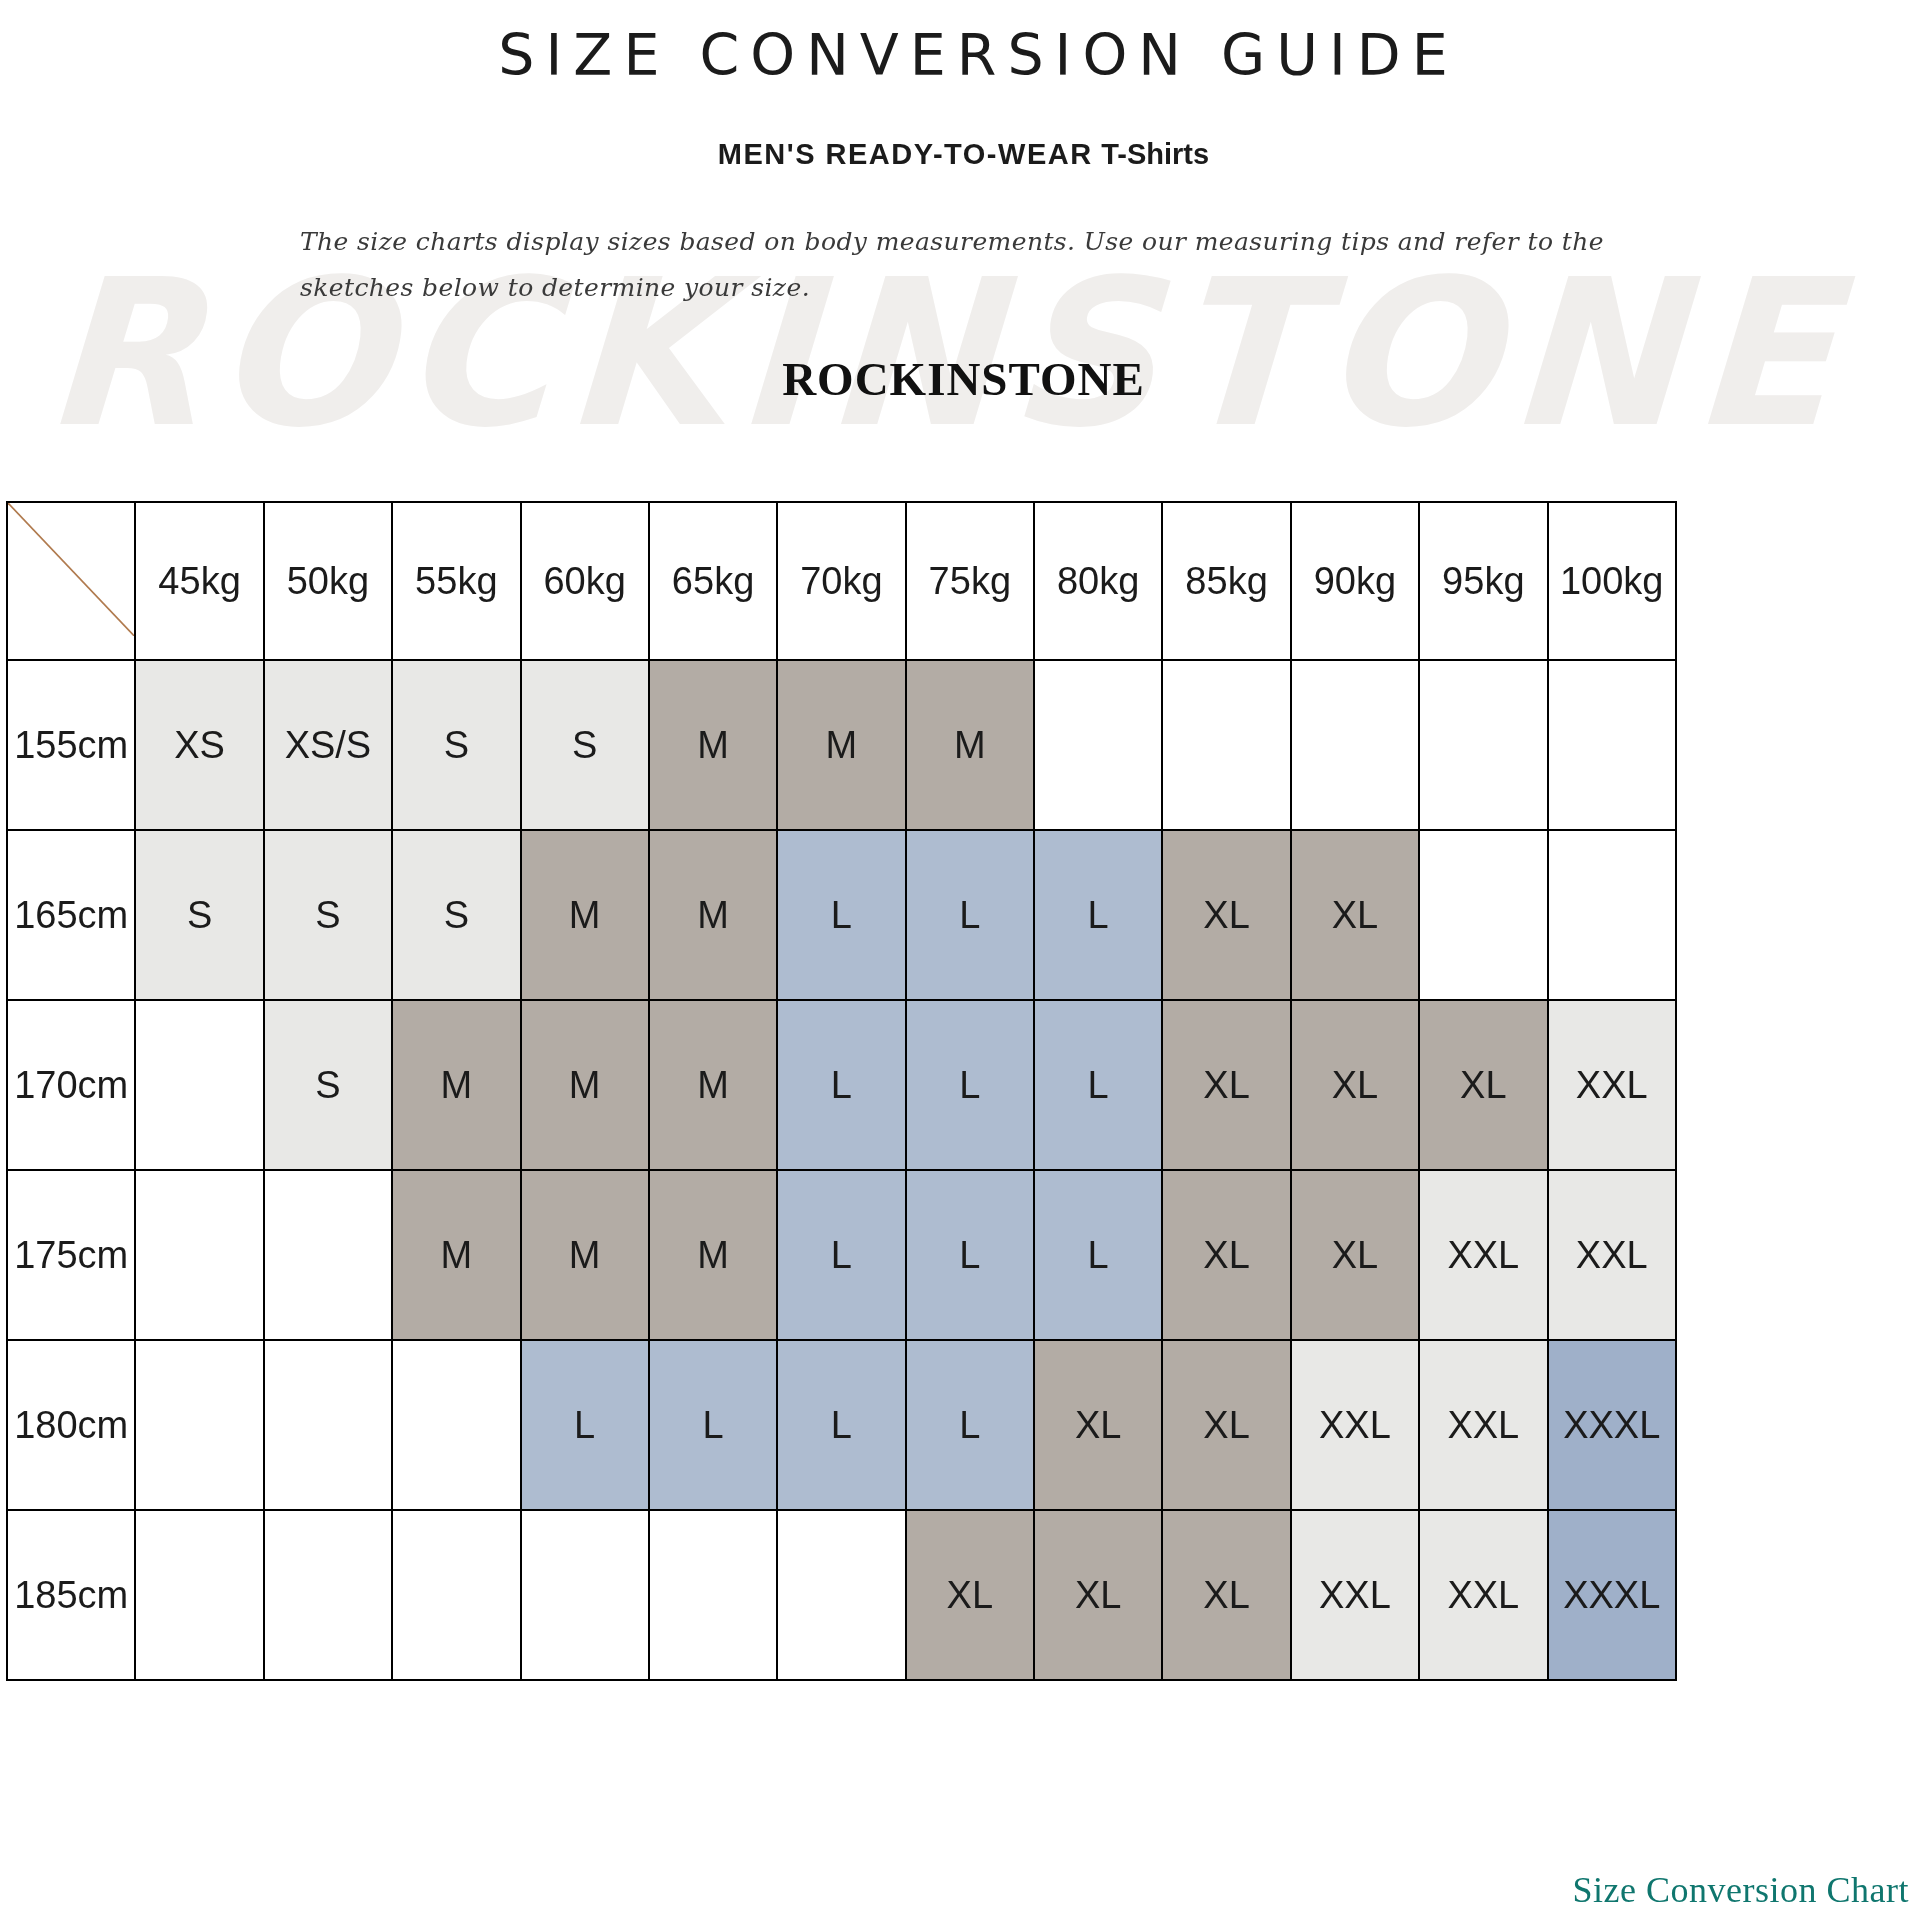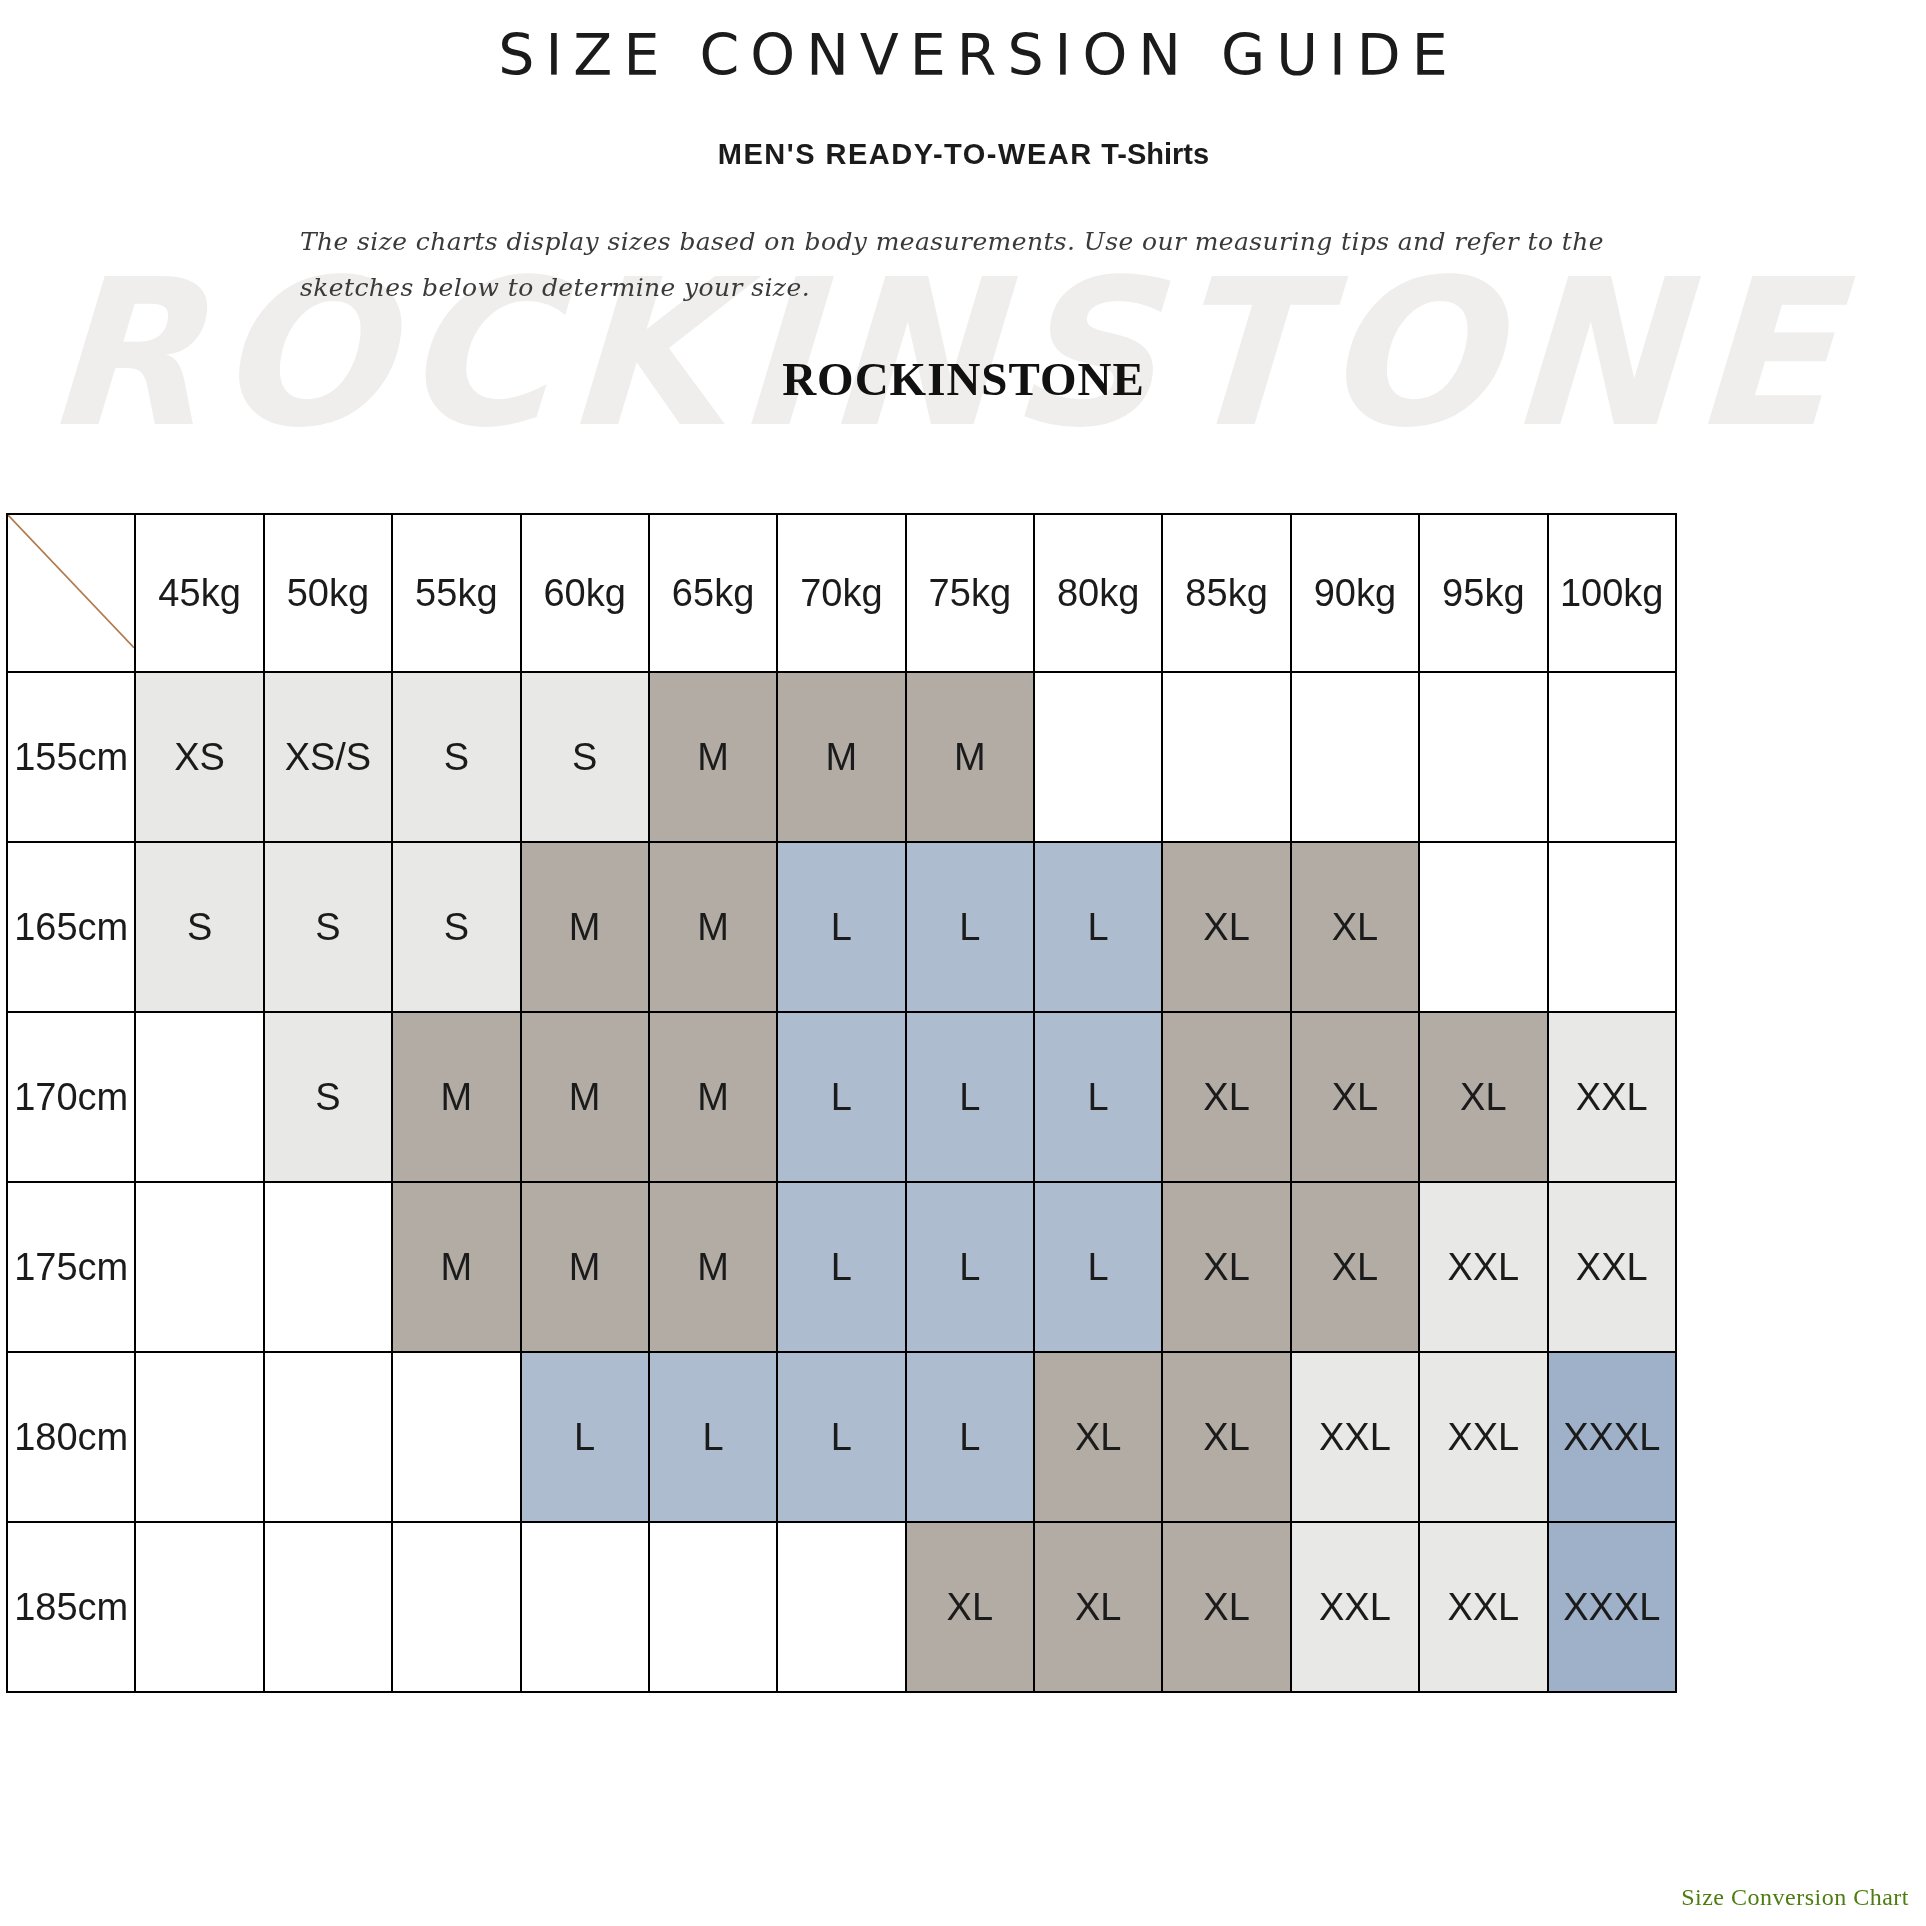--- a/index.html
+++ b/index.html
@@ -86,21 +86,21 @@
     margin-top: 40px;
     font-family: "Liberation Serif", serif;
     font-size: 47px;
     font-weight: 700;
     letter-spacing: 1px;
     color: #111111;
   }
 
   table.size-table {
     position: absolute;
-    top: 513px;
+    top: 501px;
     left: 6px;
     width: 1671px;
     border-collapse: collapse;
     table-layout: fixed;
   }
   table.size-table td, table.size-table th {
     border: 2px solid #000;
     text-align: center;
     vertical-align: middle;
     font-family: "Liberation Sans", sans-serif;
@@ -132,22 +132,22 @@
   .c-light { background: #e8e8e6; margin-left: 46px; }
   .c-gray  { background: #b3aca5; }
   .c-blue  { background: #aebcd0; }
   .c-dblue { background: #9fb0c9; margin-left: 20px; }
 
   .footer {
     position: absolute;
     right: 18px;
     bottom: 16px;
     font-family: "Liberation Serif", serif;
-    font-size: 24px;
-    color: #4d7c0f;
+    font-size: 36px;
+    color: #0f766e;
     letter-spacing: 0.5px;
   }
 </style>
 </head>
 <body>
 
 <div class="page">
 
   <div class="watermark">ROCKINSTONE</div>
 

